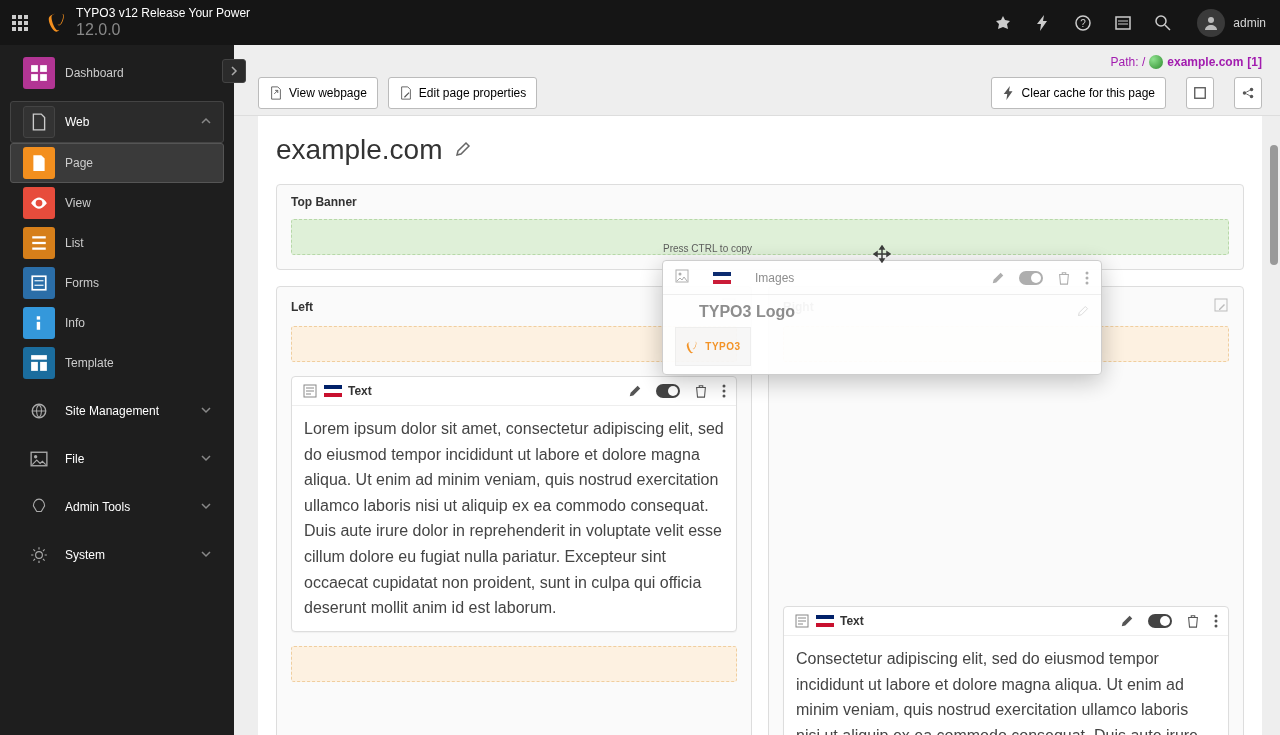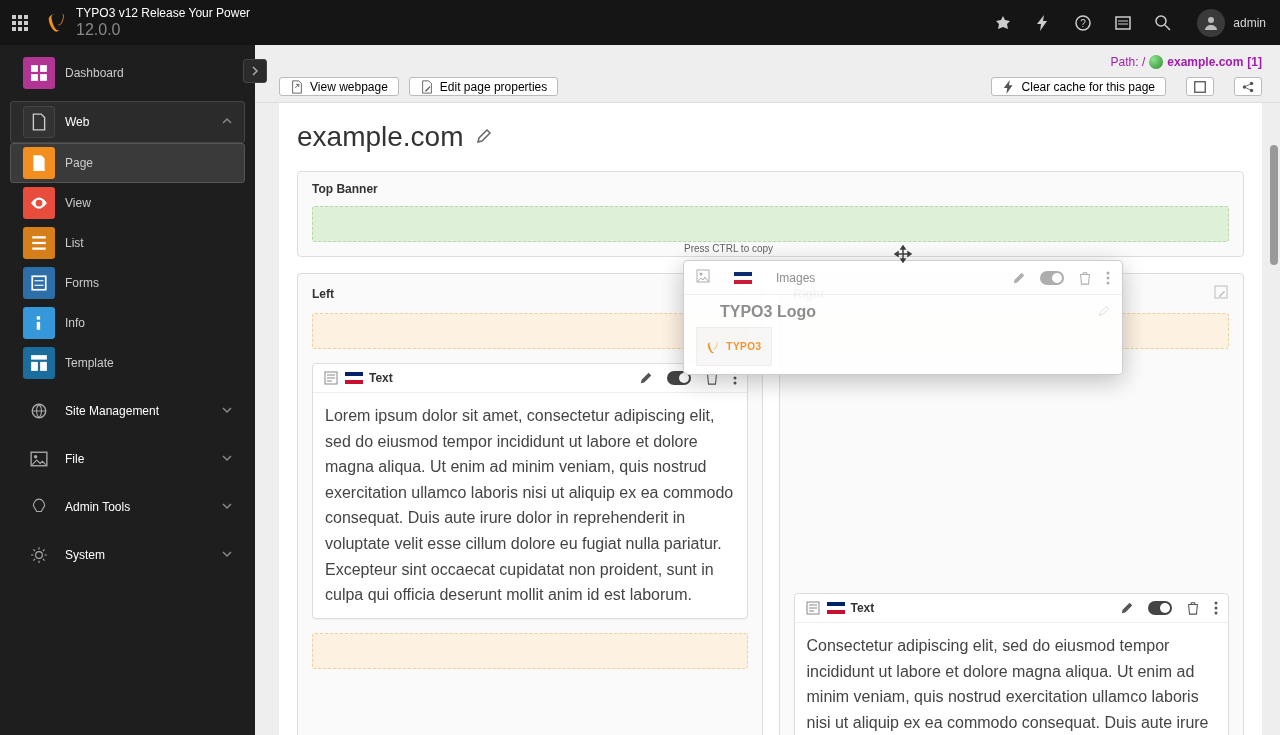--- a/index.html
+++ b/index.html
@@ -17,21 +17,21 @@
   .topbar .top-right { margin-left: auto; display: flex; align-items: center; height: 100%; }
   .topbar .top-icon { width: 40px; height: 45px; display: flex; align-items: center; justify-content: center; cursor: pointer; color:#ccc; }
   .topbar .user-area { display:flex; align-items:center; gap:8px; padding:0 14px; cursor:pointer; }
   .topbar .avatar { width:28px; height:28px; border-radius:50%; background:#3a3a3a; display:flex; align-items:center; justify-content:center; color:#bbb; }
   .topbar svg { fill: currentColor; }
 
   
   .mainrow { flex:1; display:flex; min-height:0; }
 
   
-  .modmenu { width: 255px; background:#1e1e1e; color:#ccc; position:relative; padding-top:8px; }
+  .modmenu { width: 234px; background:#1e1e1e; color:#ccc; position:relative; padding-top:8px; }
   .modmenu .collapse-btn { position:absolute; top:14px; right:-12px; width:24px; height:24px; background:#2b2b2b; border:1px solid #444; border-radius:3px; display:flex; align-items:center; justify-content:center; cursor:pointer; z-index:5; }
   .modmenu .item { display:flex; align-items:center; height:40px; padding:0 12px; gap:10px; cursor:pointer; border:1px solid transparent; margin:0 10px; border-radius:3px; }
   .modmenu .item.group { color:#fff; }
   .modmenu .item .chev { margin-left:auto; color:#888; }
   .modmenu .item .micon { width:32px; height:32px; display:flex; align-items:center; justify-content:center; border-radius:3px; flex-shrink:0; }
   .modmenu .item.dashboard .micon { background:#b23594; }
   .modmenu .item.page .micon { background:#f38f1e; }
   .modmenu .item.view .micon { background:#e74c3c; }
   .modmenu .item.list .micon { background:#d67f1a; }
   .modmenu .item.forms .micon { background:#2b6ea8; }
@@ -43,21 +43,21 @@
   .modmenu .item.active { background:#3a3a3a; border:1px solid #555; }
   .modmenu .micon svg { width:18px; height:18px; fill:#fff; }
   .modmenu .item.plain .micon svg { fill:#aaa; }
   .modmenu .spacer { height:8px; }
 
   
   .content-area { flex:1; background:#eee; overflow:auto; position:relative; }
   .doc-header { display:flex; align-items:flex-start; justify-content:space-between; padding:10px 18px 6px 24px; border-bottom:1px solid #ddd; background:#eee; flex-direction:column; gap:8px; }
   .doc-header .path-row { align-self:flex-end; font-size:12px; color:#a21caf; display:flex; align-items:center; gap:4px; }
   .doc-header .buttons-row { display:flex; align-items:center; width:100%; }
-  .btn { background:#fff; border:1px solid #bbb; border-radius:3px; padding:4px 10px; font-size:12px; display:inline-flex; align-items:center; gap:6px; cursor:pointer; height:19px; }
+  .btn { background:#fff; border:1px solid #bbb; border-radius:3px; padding:4px 10px; font-size:12px; display:inline-flex; align-items:center; gap:6px; cursor:pointer; height:32px; }
   .btn svg { width:14px; height:14px; fill:#555; }
   .btn-group { display:flex; gap:10px; }
   .btn-group-right { margin-left:auto; display:flex; gap:20px; }
   .btn.icon-only { padding:4px 6px; }
 
   .page-body { background:#fff; margin:0 18px 18px 24px; padding:18px; }
   .page-title-row { display:flex; align-items:center; gap:12px; margin-bottom:18px; }
   .page-title { font-size:28px; font-weight:400; color:#333; }
   .edit-title-icon { cursor:pointer; color:#666; }
 

